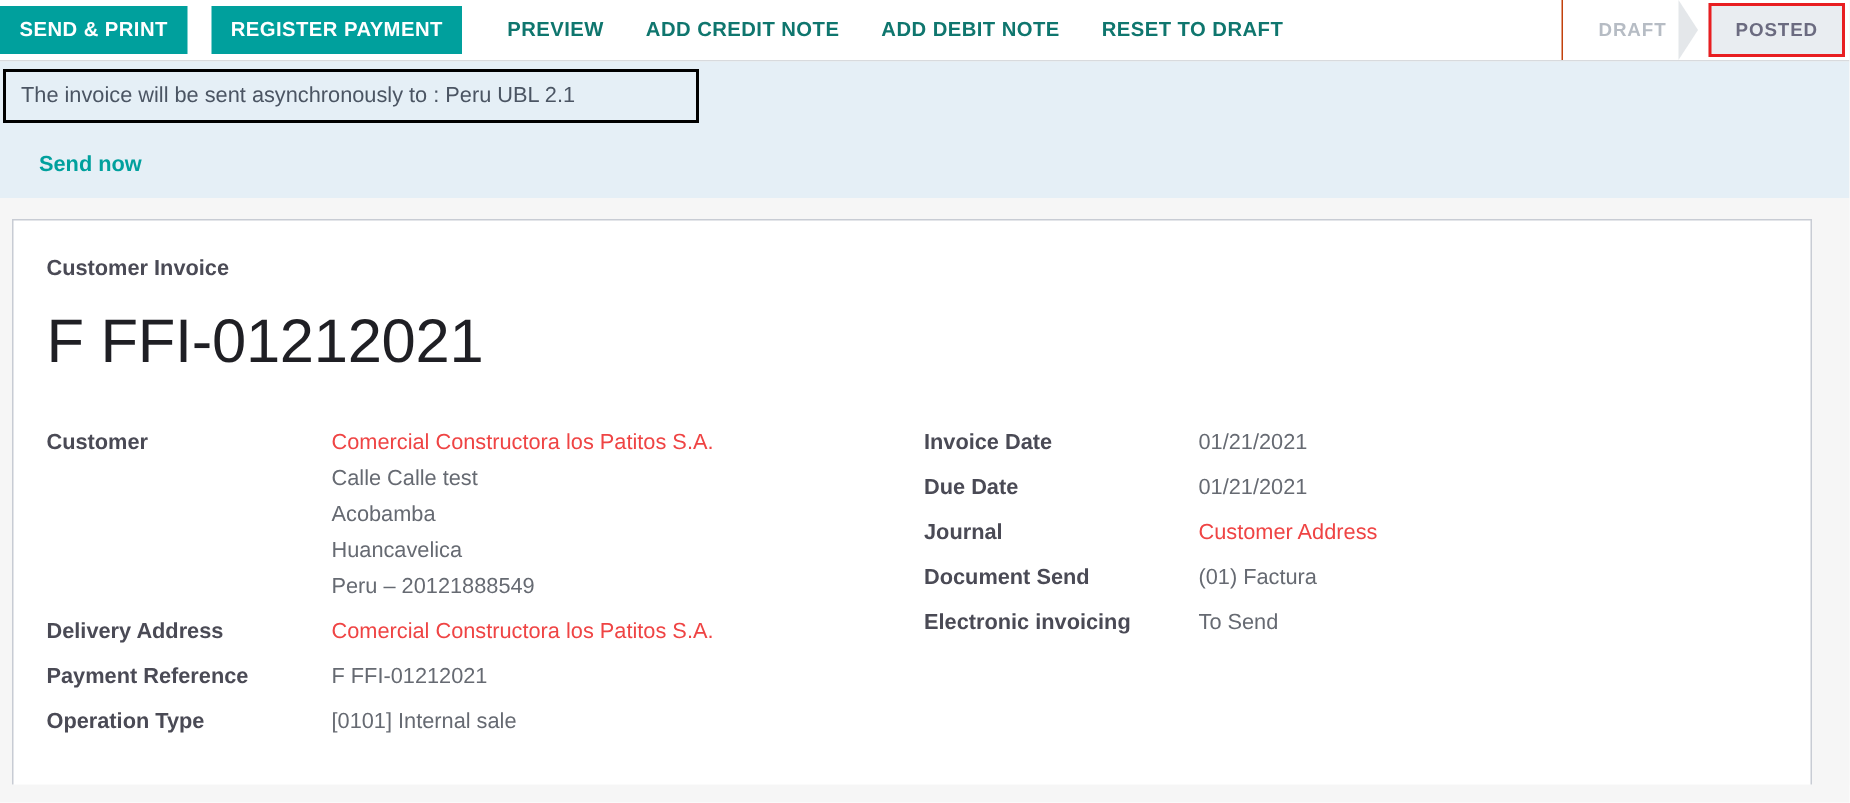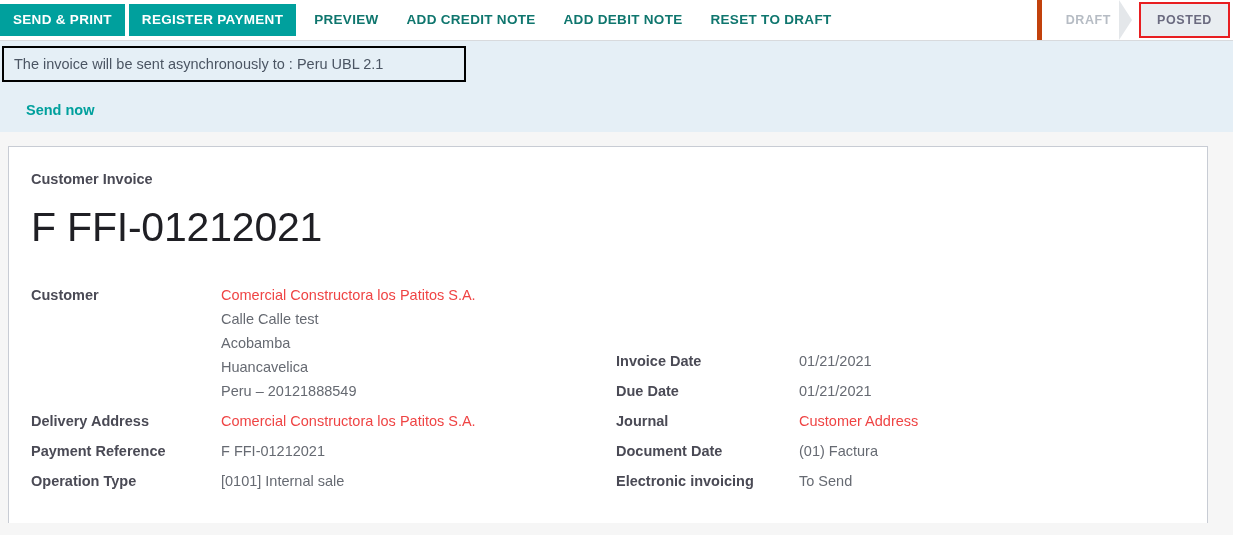--- a/index.html
+++ b/index.html
@@ -34,21 +34,21 @@
   .btn-primary {
     background: #00a09d;
     color: #ffffff;
     border: none;
     font-family: "Liberation Sans", sans-serif;
     font-size: 13.5px;
     font-weight: bold;
     letter-spacing: .3px;
     text-transform: uppercase;
     padding: 0 13px;
-    margin-right: 4px;
+    margin-right: 16px;
     cursor: pointer;
     line-height: 1;
     display: flex;
     align-items: center;
     white-space: nowrap;
   }
   .btn-link {
     background: transparent;
     border: none;
     color: #0f766e;
@@ -63,21 +63,21 @@
     display: flex;
     align-items: center;
     white-space: nowrap;
   }
   .toolbar-spacer { flex: 1 1 auto; }
 
   
   .statusbar {
     display: flex;
     align-items: center;
-    border-left: 5px solid #c2410c;
+    border-left: 1px solid #c2410c;
     padding-left: 2px;
     margin: 0;
   }
   .status-stage {
     position: relative;
     font-size: 12.5px;
     font-weight: bold;
     letter-spacing: .6px;
     text-transform: uppercase;
     color: #b6bcc4;
@@ -163,21 +163,21 @@
     font-size: 41px;
     font-weight: normal;
     color: #1f1f24;
     margin: 0 0 34px 0;
     line-height: 1.08;
     letter-spacing: -0.2px;
   }
 
   .fields {
     display: flex;
-    align-items: flex-end;
+    align-items: flex-start;
   }
   .col-left { width: 585px; flex: 0 0 585px; }
   .col-right { flex: 1 1 auto; }
 
   .field-row {
     display: flex;
     align-items: flex-start;
     margin-bottom: 6px;
   }
   .field-label {
@@ -287,21 +287,21 @@
               <span class="addr-line">01/21/2021</span>
             </div>
           </div>
           <div class="field-row">
             <div class="field-label">Journal</div>
             <div class="field-value">
               <span class="addr-line link">Customer Address</span>
             </div>
           </div>
           <div class="field-row">
-            <div class="field-label">Document Date</div>
+            <div class="field-label">Document Send</div>
             <div class="field-value">
               <span class="addr-line">(01) Factura</span>
             </div>
           </div>
           <div class="field-row">
             <div class="field-label">Electronic invoicing</div>
             <div class="field-value">
               <span class="addr-line">To Send</span>
             </div>
           </div>

